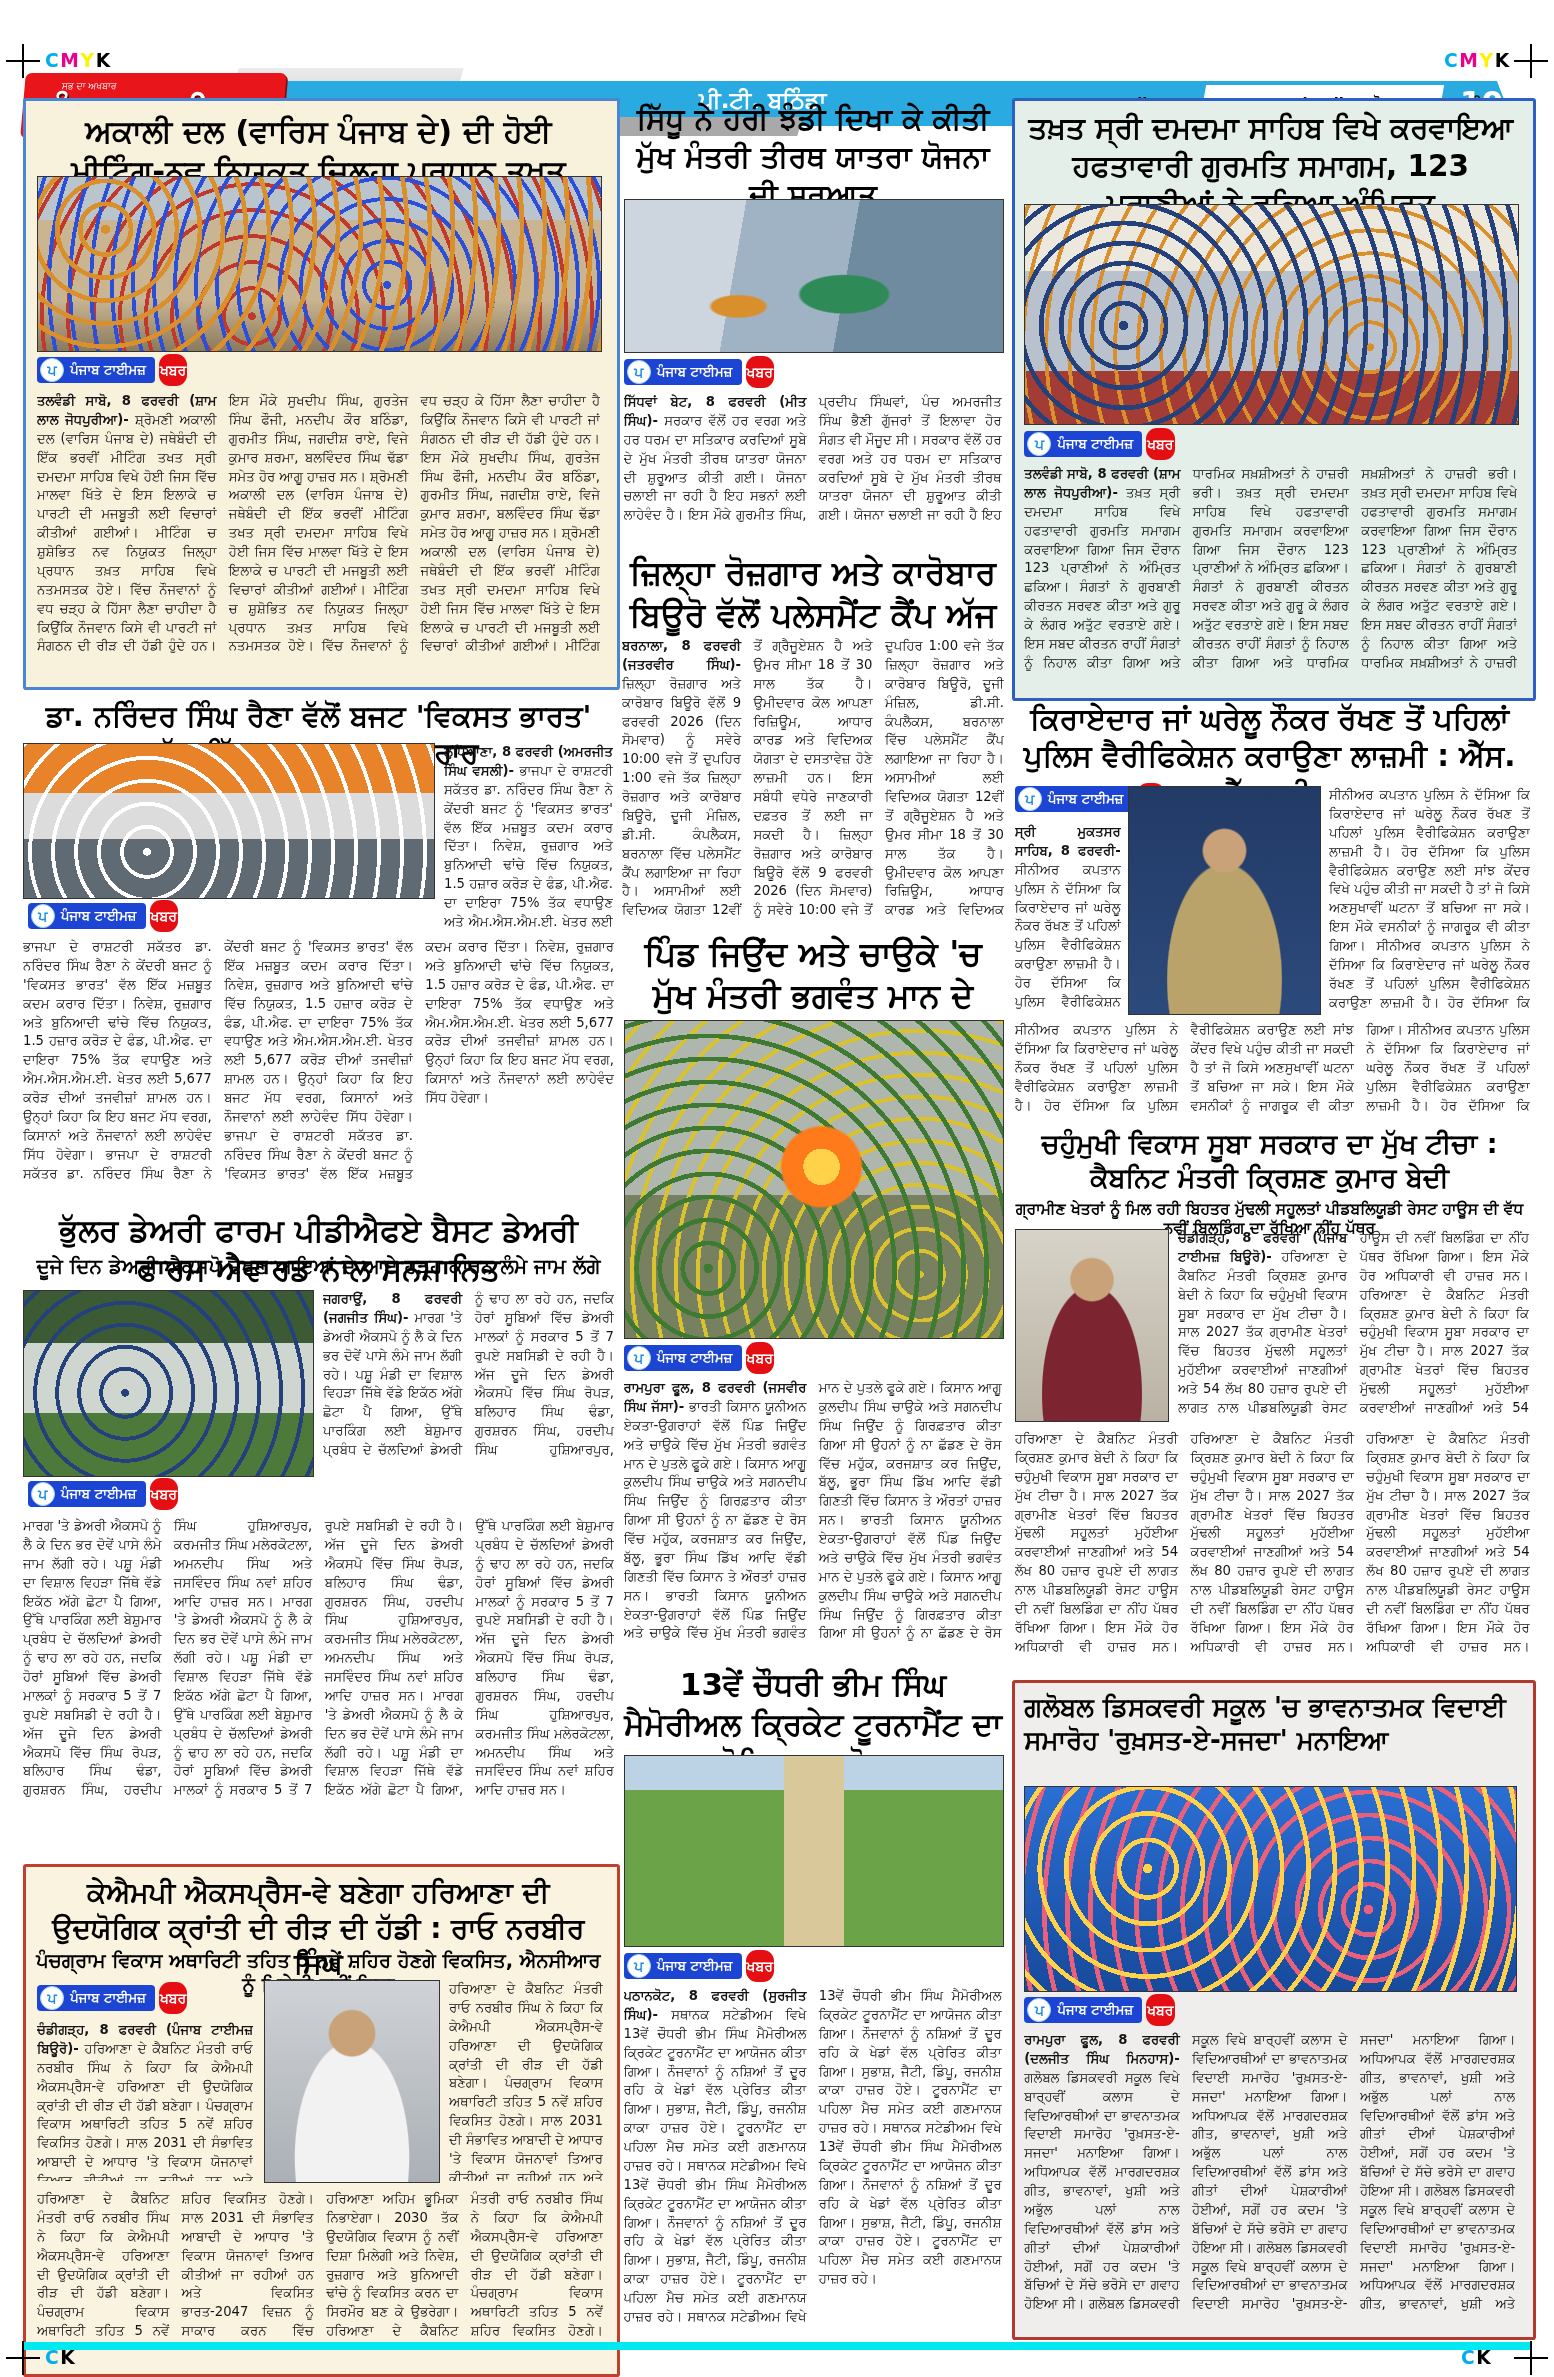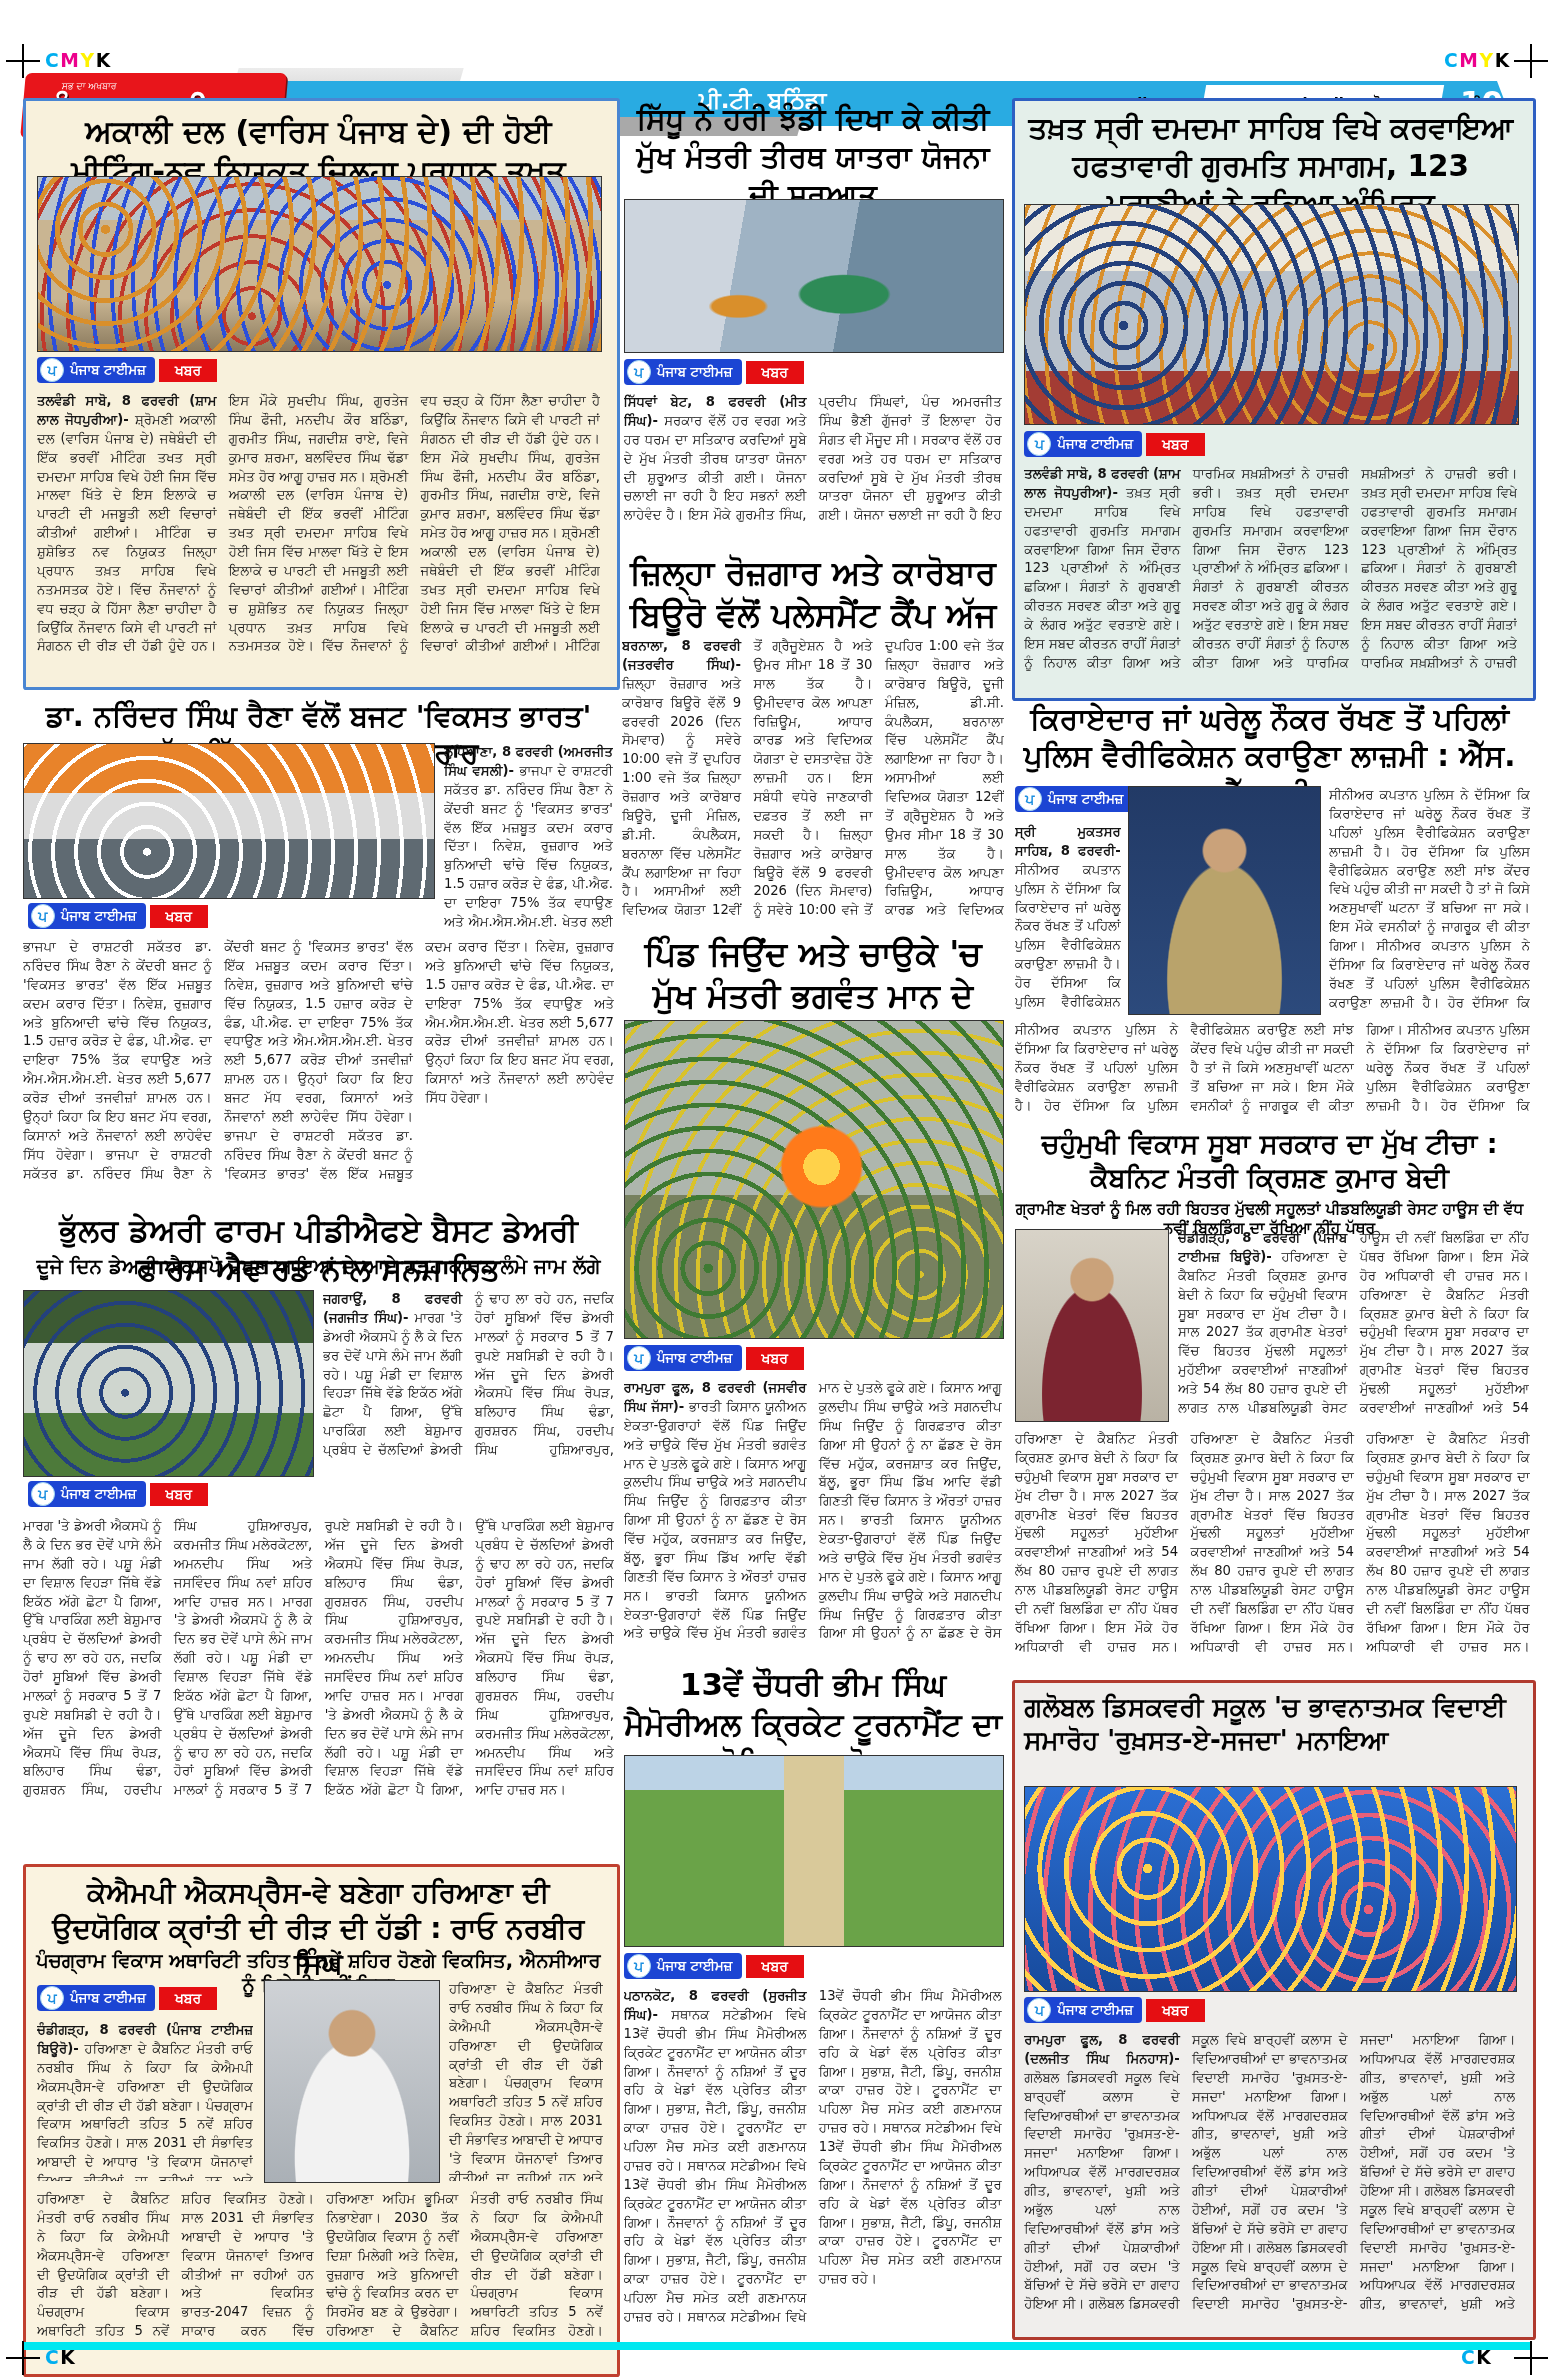--- a/index.html
+++ b/index.html
@@ -30,22 +30,22 @@
   
   .article{position:absolute;}
   .hl{position:absolute;font-weight:bold;color:#000;text-align:center;margin:0;line-height:1.28;}
   .subhl{position:absolute;font-weight:bold;color:#000;text-align:center;margin:0;line-height:1.25;}
   .photo{position:absolute;border:0.8px solid #333;}
   .byline{position:absolute;display:flex;align-items:center;height:26.4px;}
   .by-brand{display:flex;align-items:center;background:#1C45D3;border-radius:3.9px;height:26.4px;padding:0 9.3px 0 3.1px;}
   .by-circle{width:22px;height:22px;border-radius:50%;background:#fff;color:#1C8FE0;font-weight:bold;
              font-size:14px;display:flex;align-items:center;justify-content:center;margin-right:6.2px;border:1.6px solid #9fd4f2;}
   .by-text{color:#fff;font-size:13.2px;font-weight:bold;white-space:nowrap;}
-  .by-tag{background:#E50E12;color:#fff;font-size:14px;font-weight:bold;height:23px;display:flex;align-items:center;
-          padding:0 16px;margin-left:3.9px;border-radius:0;}
+  .by-tag{background:#E50E12;color:#fff;font-size:14px;font-weight:bold;height:32px;display:flex;align-items:center;
+          padding:0 1px;margin-left:3.9px;border-radius:11px;}
   .body{position:absolute;font-size:13.2px;line-height:1.43;text-align:justify;overflow:hidden;column-fill:auto;color:#141414;}
   .body p{margin:0;}
   .dateline{font-weight:bold;}
   .cols2{column-count:2;column-gap:12.4px;}
   .cols3{column-count:3;column-gap:12.4px;}
   .cols4{column-count:4;column-gap:12.4px;}
   
   .box-blue-cream{background:#F8F1DC;border:3.1px solid #4A86D2;border-radius:3.1px;}
   .box-blue-cyan{background:#E4EFEA;border:3.1px solid #2E5FC2;border-radius:3.1px;}
   .box-red-cream{background:#FAF3E0;border:3.1px solid #C0402F;border-radius:3.1px;}

